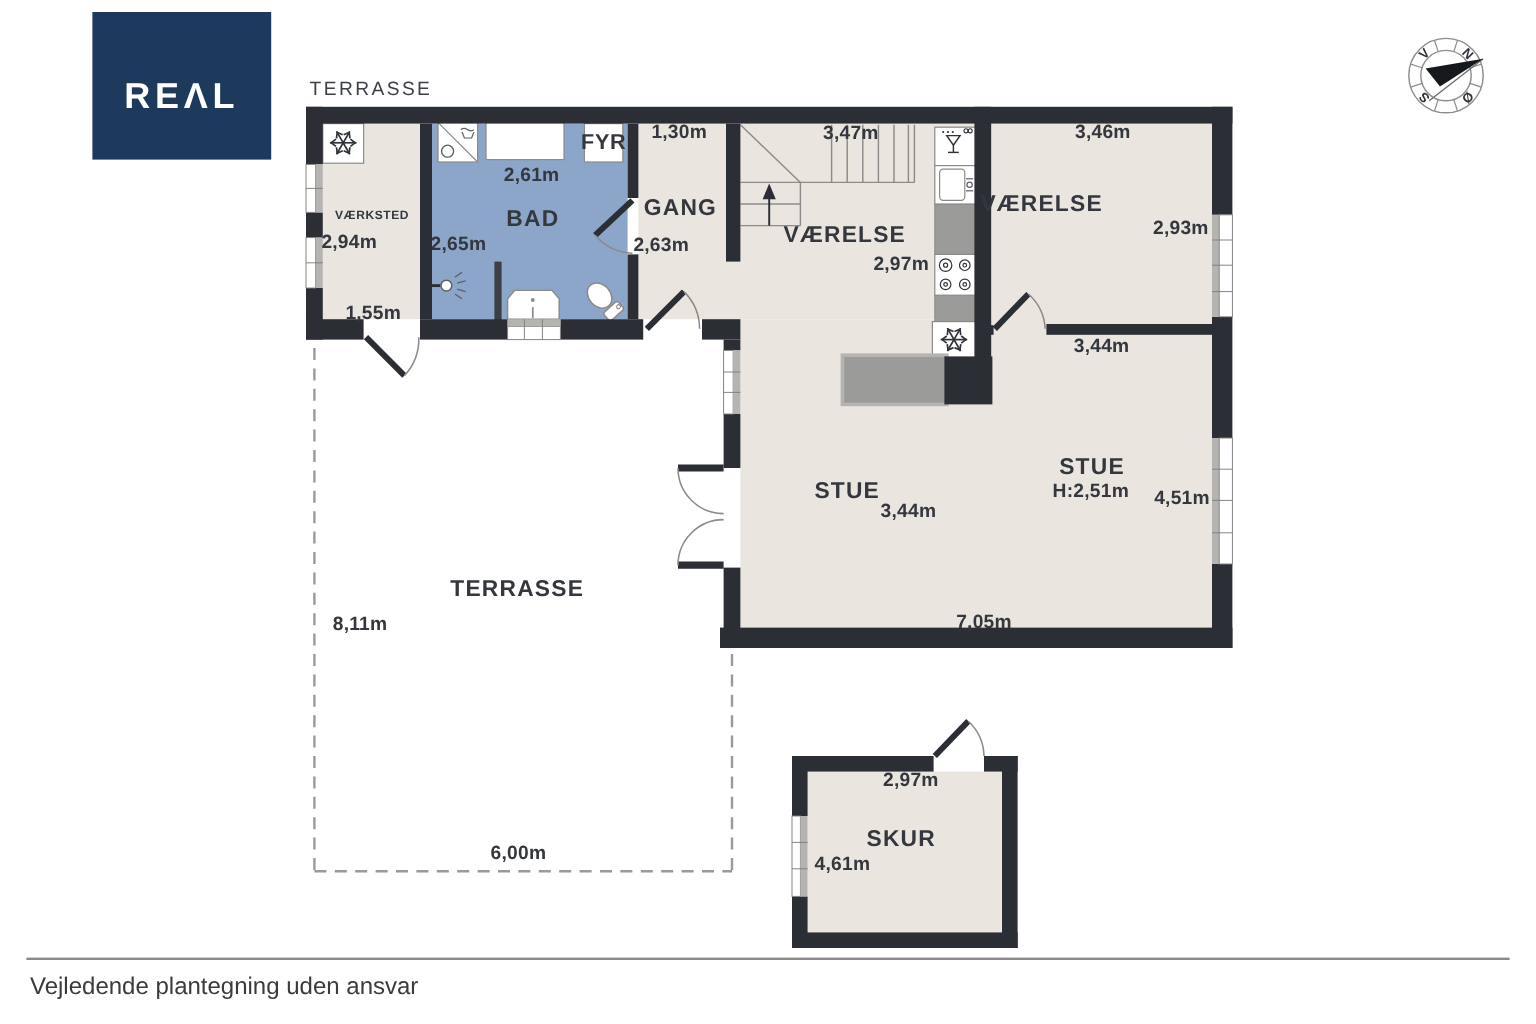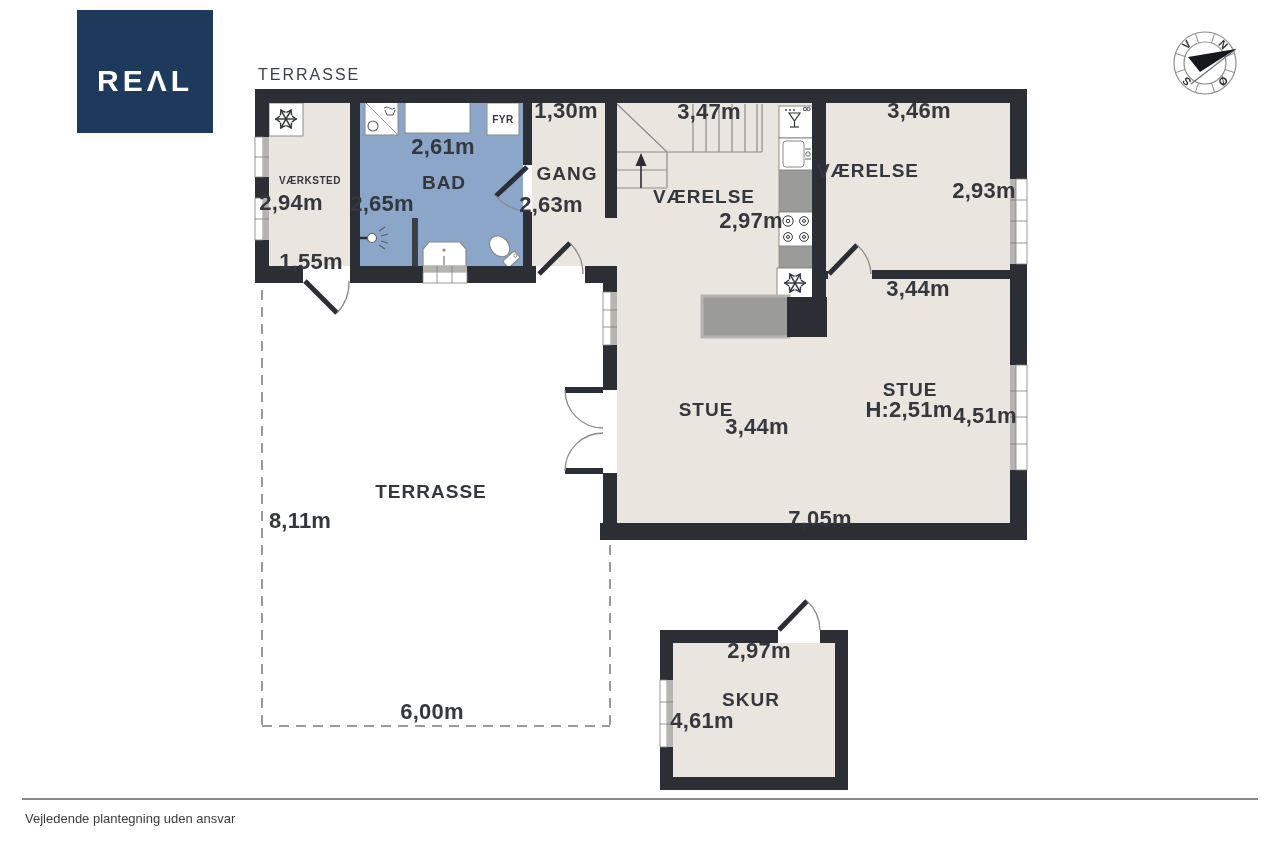--- a/index.html
+++ b/index.html
@@ -1,31 +1,31 @@
 <!DOCTYPE html>
 <html><head>
 <meta charset="utf-8">
 <style>
   html,body{margin:0;padding:0;background:#ffffff;}
   body{width:1280px;height:853px;position:relative;overflow:hidden;
        font-family:"Liberation Sans", sans-serif;}
   .canvas{position:absolute;inset:0;}
-  .logo{position:absolute;left:77px;top:10px;width:136px;height:123px;background:#1d3a5c;
+  .logo{position:absolute;left:77px;top:10px;width:149px;height:123px;background:#1d3a5c;
         display:flex;align-items:center;justify-content:center;}
   .logo span{color:#ffffff;font-weight:700;font-size:30px;letter-spacing:4px;margin-top:18px;}
   .plan-title{position:absolute;left:258px;top:66px;font-size:16px;letter-spacing:2px;
         color:#3d4046;font-weight:500;}
   .lbl{position:absolute;transform:translate(-50%,-50%);color:#34373d;white-space:nowrap;
         pointer-events:none;}
   .room{font-size:19px;font-weight:700;letter-spacing:1px;}
   .room-sm{font-size:10px;font-weight:700;letter-spacing:0.5px;}
-  .meas{font-size:22px;font-weight:600;letter-spacing:0.2px;}
-  .fyr{font-size:10px;font-weight:700;letter-spacing:0.5px;}
+  .meas{font-size:16px;font-weight:600;letter-spacing:0.2px;}
+  .fyr{font-size:18px;font-weight:700;letter-spacing:0.5px;}
   .footer-line{position:absolute;left:22px;top:798px;width:1236px;height:2px;background:#8a8a8a;}
-  .footer-text{position:absolute;left:25px;top:811px;font-size:13px;color:#3b3b3b;}
+  .footer-text{position:absolute;left:25px;top:811px;font-size:20px;color:#3b3b3b;}
   svg{position:absolute;left:0;top:0;}
   svg text{font-family:"Liberation Sans", sans-serif;}
 </style>
 </head>
 <body>
 
 <div class="canvas">
 
   <div class="logo">
     <span>REΛL</span>

